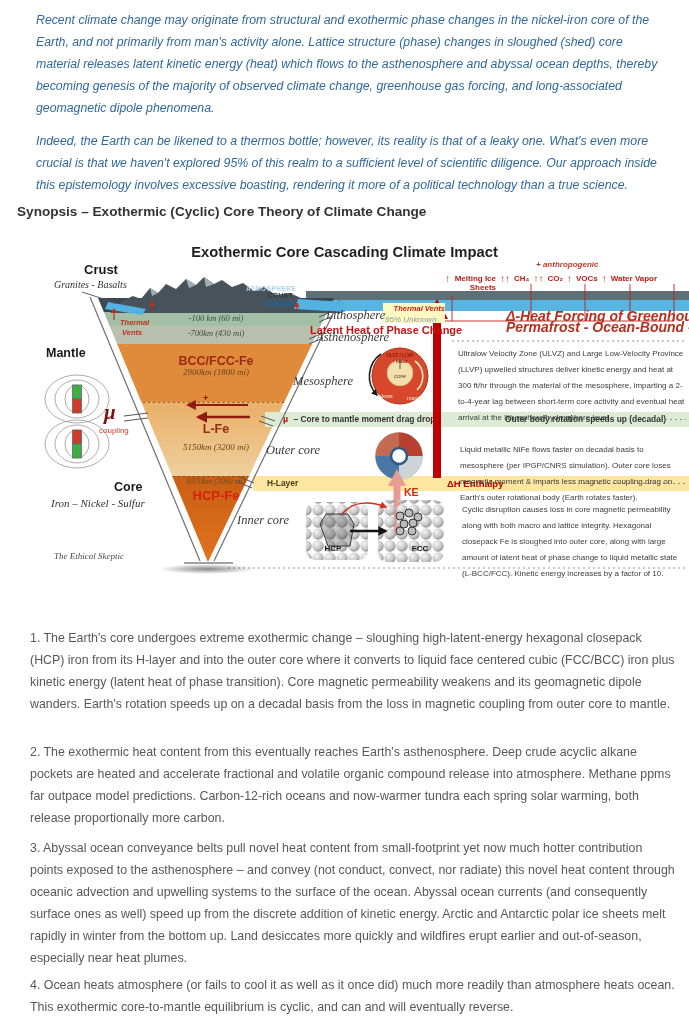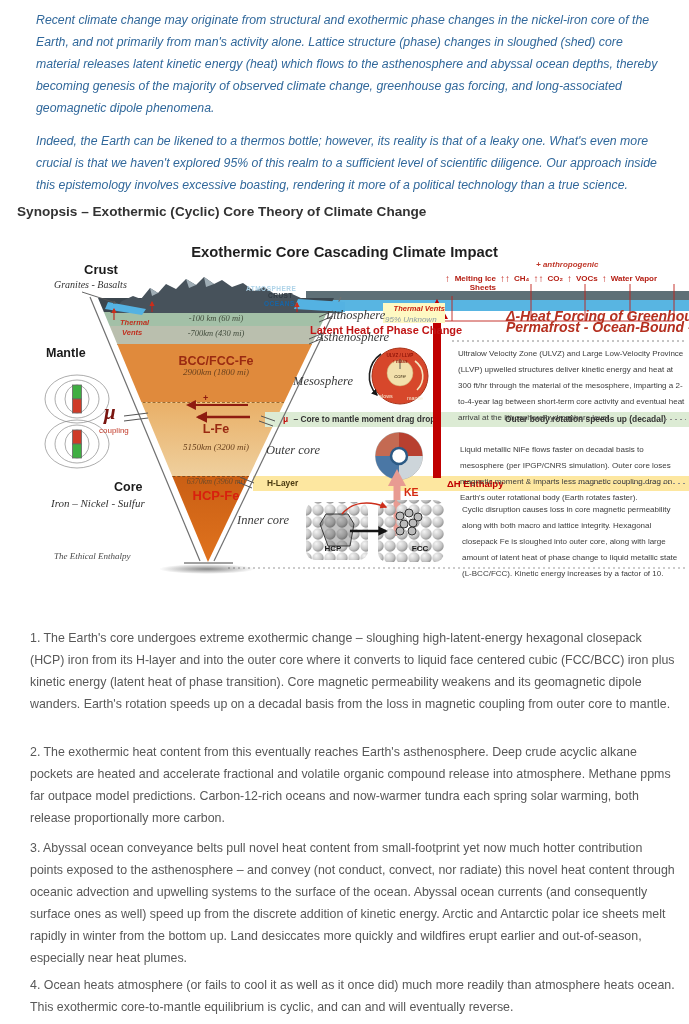--- a/index.html
+++ b/index.html
@@ -221,21 +221,21 @@
       <ellipse cx="207" cy="569" rx="48" ry="5" fill="url(#shadGrad)"></ellipse>
     </svg>
 
     <div class="lab" style="left:84px;top:22px;font-size:13px;font-weight:bold;color:#1a1a1a;">Crust</div>
     <div class="lab serif" style="left:54px;top:39px;font-style:italic;font-size:10px;color:#333;">Granites - Basalts</div>
     <div class="lab" style="left:46px;top:106px;font-size:12.5px;font-weight:bold;color:#1a1a1a;">Mantle</div>
     <div class="lab serif" style="left:104px;top:160px;font-size:21px;font-weight:bold;font-style:italic;color:#7a1510;">μ</div>
     <div class="lab" style="left:99px;top:186px;font-size:8px;color:#c23b2a;">coupling</div>
     <div class="lab" style="left:114px;top:240px;font-size:12.5px;font-weight:bold;color:#1a1a1a;">Core</div>
     <div class="lab serif" style="left:51px;top:257px;font-style:italic;font-size:11px;color:#333;">Iron – Nickel - Sulfur</div>
-    <div class="lab serif" style="left:54px;top:311px;font-style:italic;font-size:9px;color:#4a4a4a;">The Ethical Enthalpy</div>
+    <div class="lab serif" style="left:54px;top:311px;font-style:italic;font-size:9px;color:#4a4a4a;">The Ethical Skeptic</div>
     <div class="lab" style="left:120px;top:78px;font-size:7.5px;font-style:italic;font-weight:bold;color:#c03020;">Thermal</div>
     <div class="lab" style="left:122px;top:88px;font-size:7.5px;font-style:italic;font-weight:bold;color:#c03020;">Vents</div>
 
     <div class="lab" style="left:246px;top:45px;font-size:6.5px;font-weight:bold;letter-spacing:0.5px;color:#aed3e8;">ATMOSPHERE</div>
     <div class="lab" style="left:268px;top:52px;font-size:6.5px;font-weight:bold;letter-spacing:0.5px;color:#323c44;">CRUST</div>
     <div class="lab" style="left:264px;top:60px;font-size:6.5px;font-weight:bold;letter-spacing:0.5px;color:#1565a8;">OCEANS</div>
 
     <div class="lab" style="left:310px;top:36px;font-size:11px;font-weight:bold;color:#c01515;margin-top:48px;">Latent Heat of Phase Change</div>
     <div class="lab" style="left:536px;top:20px;font-size:8px;font-style:italic;color:#c0392b;font-weight:bold;">+ anthropogenic</div>
 

